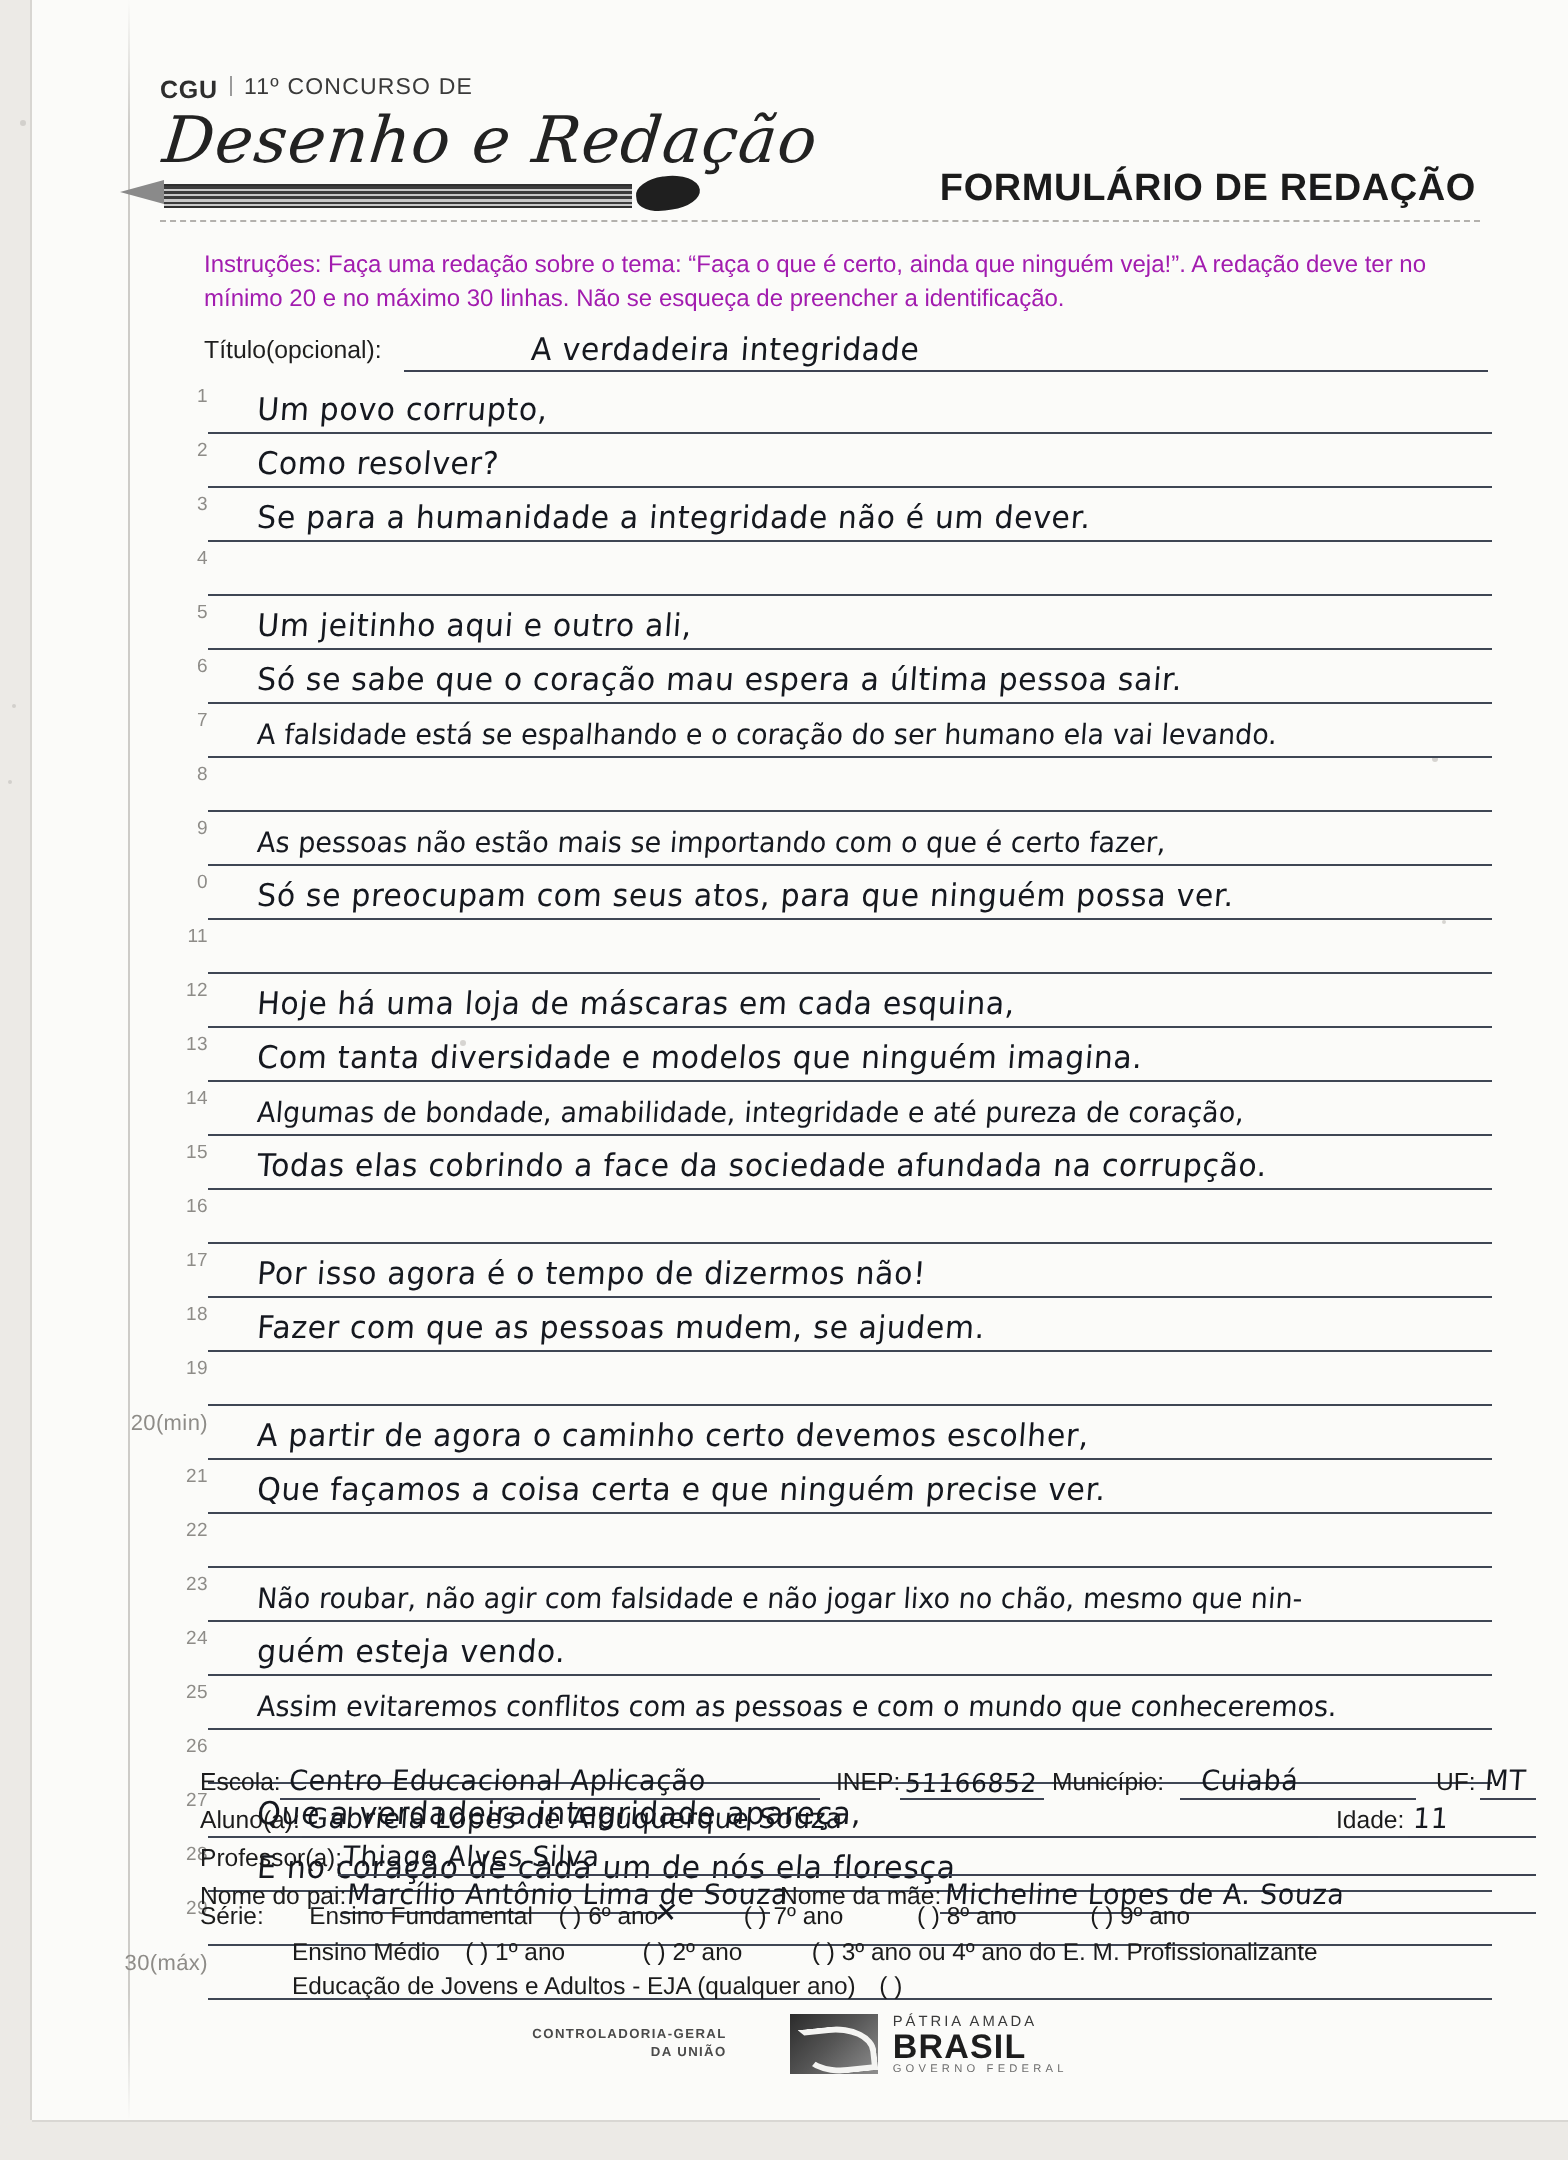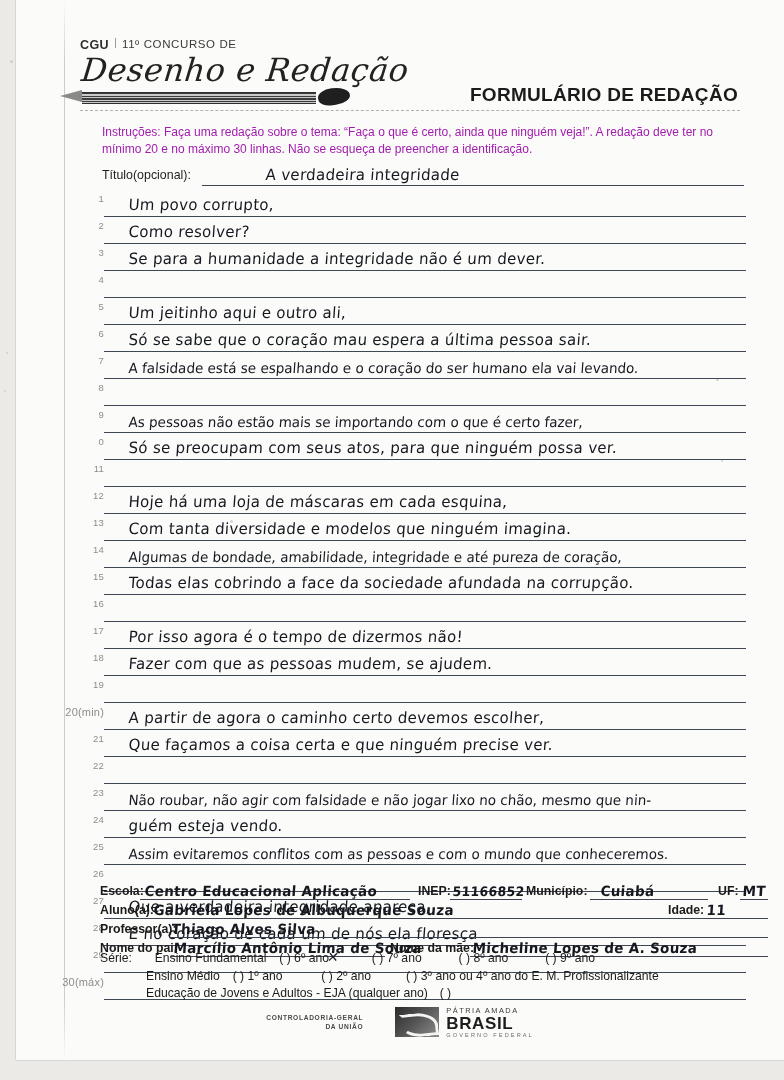--- a/index.html
+++ b/index.html
@@ -225,21 +225,20 @@
     position: absolute;
     left: 84px;
     right: 38px;
     top: 882px;
     font-size: 12.3px;
     color: #1b1b1b;
   }
   .ident .frow {
     position: relative;
     height: 19px;
-    font-weight: bold;
   }
   .ident .lbl { position: absolute; top: 2px; white-space: nowrap; }
   .ident .ul {
     position: absolute;
     bottom: 1px;
     border-bottom: 1.05px solid #3d4352;
   }
   .ident .val {
     position: absolute;
     bottom: 2px;

